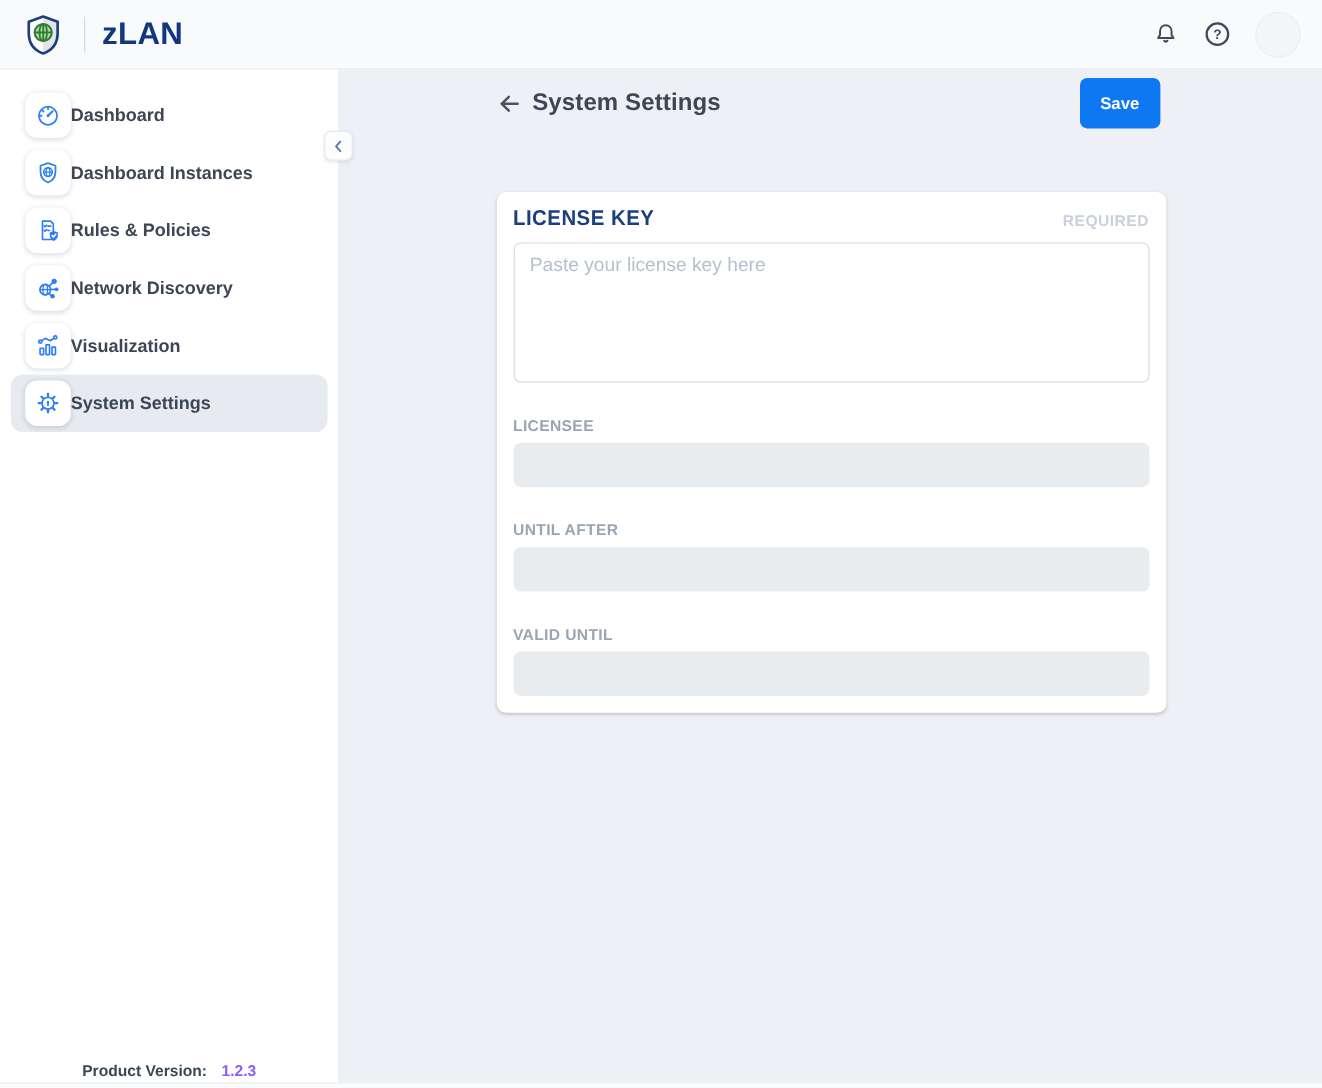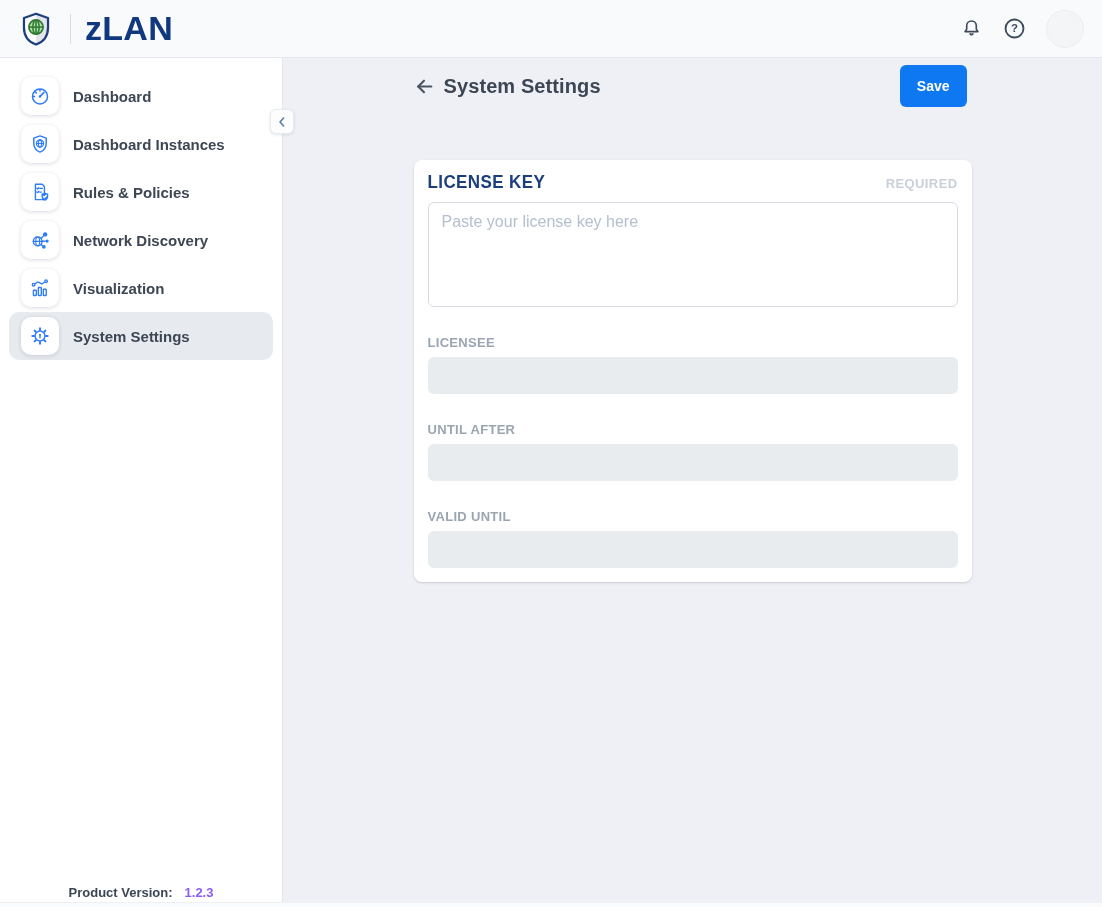--- a/index.html
+++ b/index.html
@@ -15,21 +15,21 @@
     height: 58px;
     background: #f8fafc;
     border-bottom: 1px solid #e4e8ee;
     display: flex;
     align-items: center;
     padding: 0 18px 0 16px;
   }
   .logo-tile { width: 40px; height: 42px; display: flex; align-items: center; justify-content: center; }
   .logo-divider { width: 1px; height: 30px; background: #d7dce3; margin: 0 14px; }
   .brand {
-    font-size: 34px;
+    font-size: 26px;
     font-weight: 800;
     color: #11387f;
     letter-spacing: 0.3px;
   }
   .topbar-actions { margin-left: auto; display: flex; align-items: center; gap: 19px; }
   .icon-btn { background: none; border: none; cursor: pointer; display: flex; align-items: center; justify-content: center; padding: 0; }
   .avatar {
     width: 38px; height: 38px; border-radius: 50%;
     background: #f3f5f7; border: 1px solid #eceff2;
   }
@@ -43,21 +43,20 @@
     background: #ffffff;
     border-right: 1px solid #e4e8ee;
     position: relative;
     flex-shrink: 0;
   }
   .nav { padding: 14px 9px 0 9px; display: flex; flex-direction: column; }
   .nav-item {
     height: 48px;
     display: flex;
     align-items: center;
-    gap: 14px;
     padding: 0 12px;
     border-radius: 10px;
     cursor: pointer;
   }
   .nav-item.active { background: #e7eaee; }
   .tile {
     width: 38px; height: 38px;
     background: #ffffff;
     border-radius: 10px;
     box-shadow: 0 1px 4px rgba(25, 39, 80, 0.16);
@@ -137,21 +136,21 @@
   }
   .required-badge {
     font-size: 13px;
     font-weight: 700;
     color: #c9d0da;
     letter-spacing: 0.4px;
   }
   .key-textarea {
     margin-top: 9px;
     width: 100%;
-    height: 105px;
+    height: 117px;
     border: 1px solid #d6dbe3;
     border-radius: 6px;
     padding: 10px 13px;
     font-family: inherit;
     font-size: 16px;
     color: #3d4654;
     resize: none;
     outline: none;
     display: block;
   }

